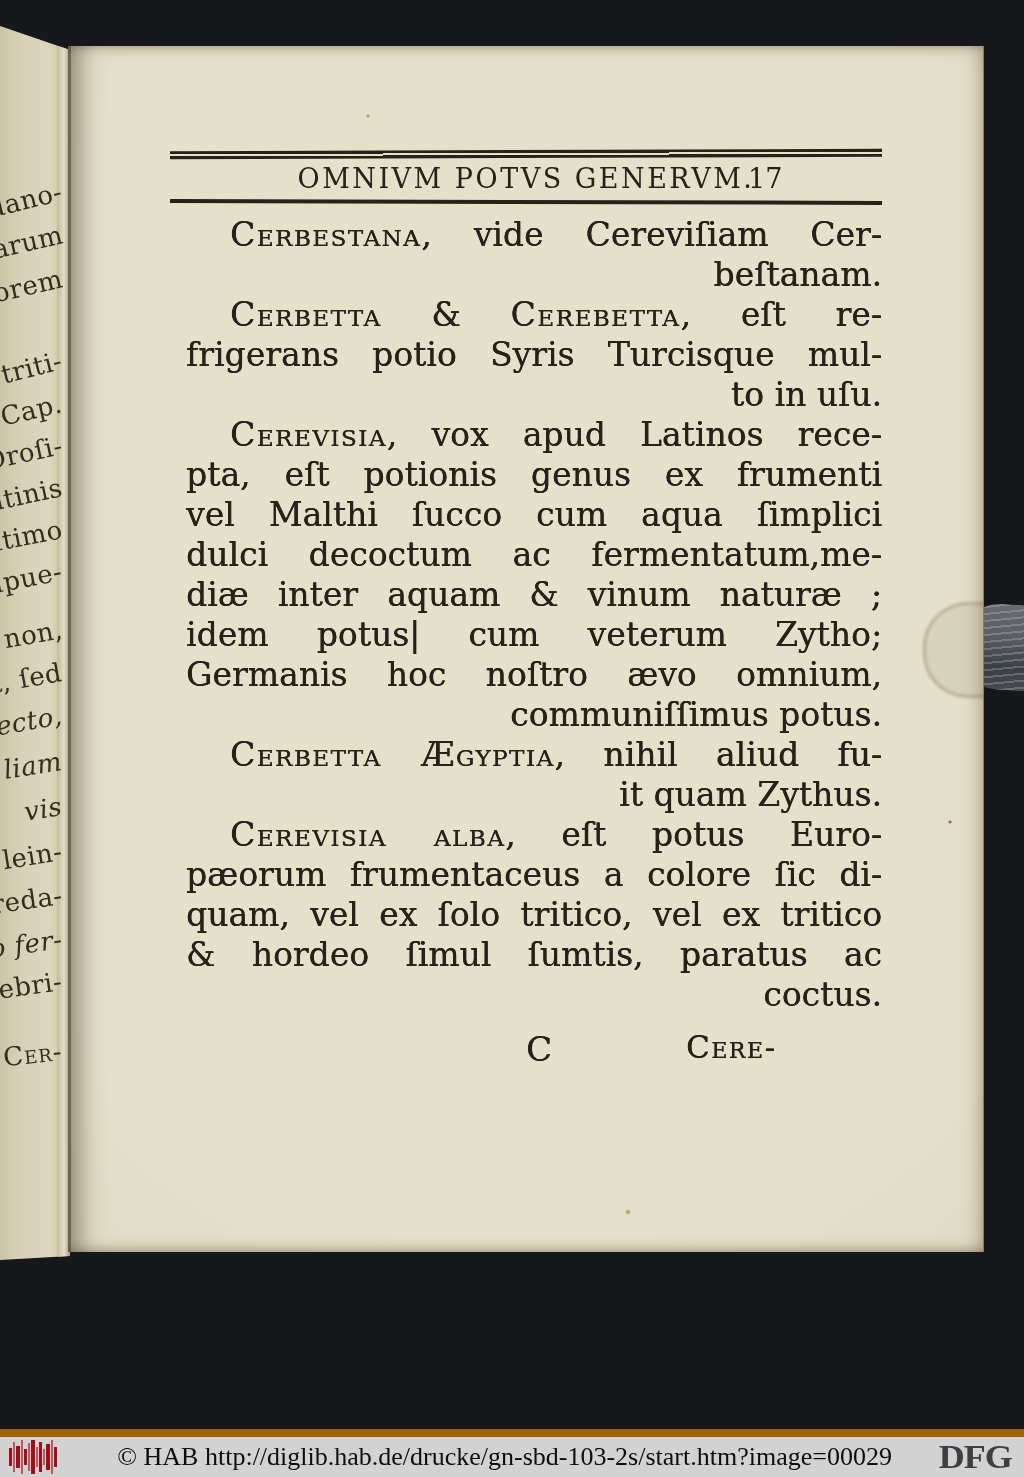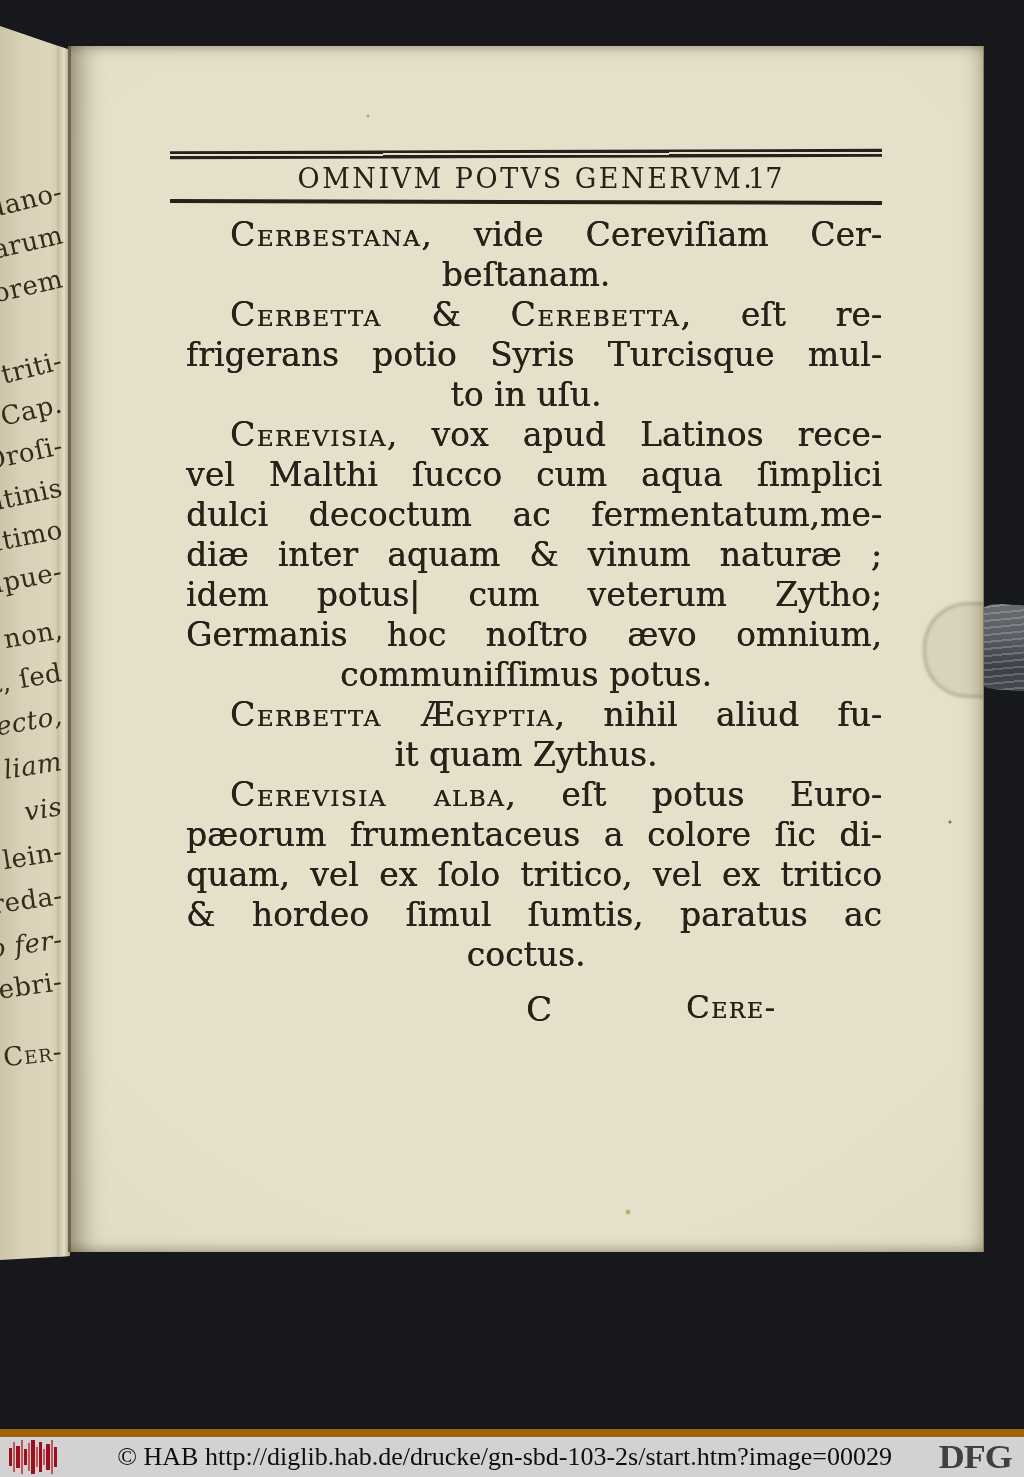--- a/index.html
+++ b/index.html
@@ -44,21 +44,21 @@
   
   .content{position:absolute;left:102px;top:104px;width:712px;color:var(--ink);}
   .rule2{height:8px;transform:rotate(-.2deg);
     background:linear-gradient(var(--ink) 0 3px,transparent 3px 5px,var(--ink) 5px 8px);}
   .rule1{height:4px;background:var(--ink);transform:rotate(.15deg);margin-top:2px;}
   .running-head{position:relative;text-align:center;font-size:27px;letter-spacing:2.5px;
     padding:5px 0 4px 0;white-space:nowrap;}
   .pageno{position:absolute;left:578px;letter-spacing:0;}
   #textblock{margin-top:11px;font-size:33px;line-height:40px;
     text-shadow:.3px 0 0 currentColor;}
-  .line{text-align:center;}
+  .line{text-align:right;}
   .line.j{text-align:justify;text-align-last:justify;margin-left:16px;}
   .line.in{text-indent:44px;}
   .sc{font-variant-caps:small-caps;letter-spacing:1.5px;}
   .sigline{position:relative;height:44px;margin-top:14px;font-size:34px;
     text-shadow:.3px 0 0 currentColor;}
   .sig{position:absolute;left:356px;}
   .catch{position:absolute;left:516px;font-size:31px;text-align:right;}
 
   
   .holder{position:absolute;left:957px;top:604px;width:90px;height:86px;z-index:2;
@@ -117,20 +117,21 @@
         <span class="pageno">17</span>
       </div>
       <div class="rule1"></div>
       <div id="textblock">
           <div class="line j in"><span class="sc">Cerbestana</span><span>, vide Cereviſiam Cer-</span></div>
           <div class="line"><span>beſtanam.</span></div>
           <div class="line j in"><span class="sc">Cerbetta</span><span> &amp; </span><span class="sc">Cerebetta</span><span>, eſt re-</span></div>
           <div class="line j"><span>frigerans potio Syris Turcisque mul-</span></div>
           <div class="line"><span>to in uſu.</span></div>
           <div class="line j in"><span class="sc">Cerevisia</span><span>, vox apud Latinos rece-</span></div>
+          <div class="line j"><span>pta, eſt potionis genus ex frumenti</span></div>
           <div class="line j"><span>vel Malthi ſucco cum aqua ſimplici</span></div>
           <div class="line j"><span>dulci decoctum ac fermentatum,me-</span></div>
           <div class="line j"><span>diæ inter aquam &amp; vinum naturæ ;</span></div>
           <div class="line j"><span>idem potus| cum veterum Zytho;</span></div>
           <div class="line j"><span>Germanis hoc noſtro ævo omnium,</span></div>
           <div class="line"><span>communiſſimus potus.</span></div>
           <div class="line j in"><span class="sc">Cerbetta Ægyptia</span><span>, nihil aliud fu-</span></div>
           <div class="line"><span>it quam Zythus.</span></div>
           <div class="line j in"><span class="sc">Cerevisia alba</span><span>, eſt potus Euro-</span></div>
           <div class="line j"><span>pæorum frumentaceus a colore ſic di-</span></div>

